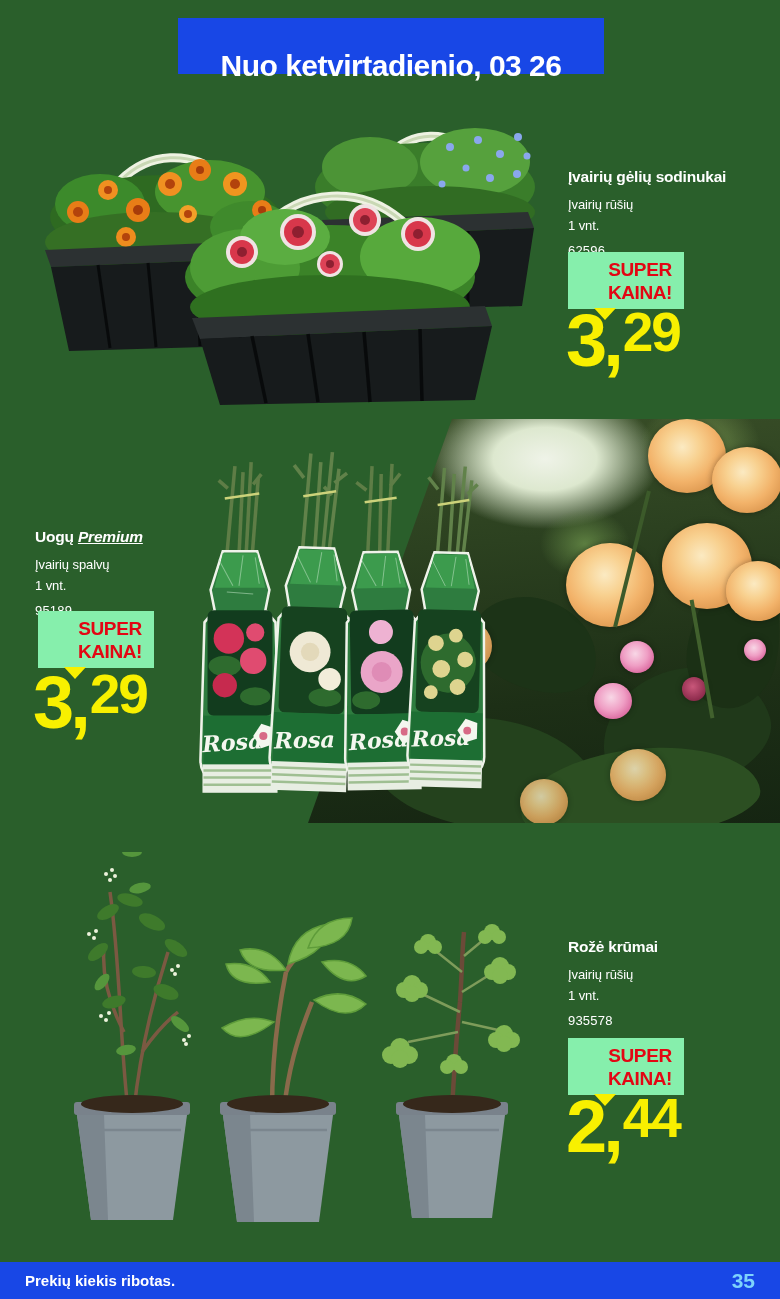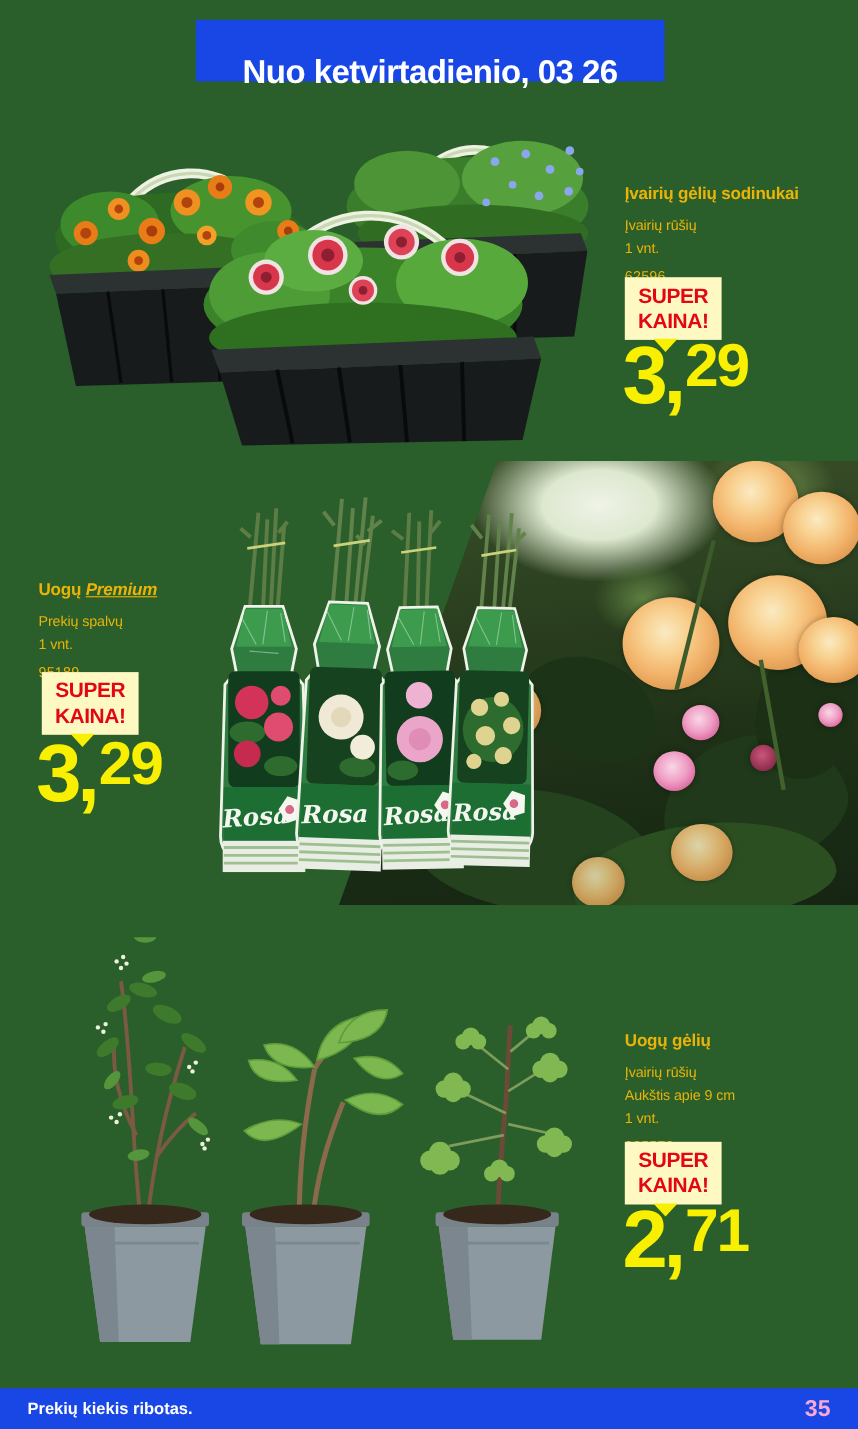--- a/index.html
+++ b/index.html
@@ -9,31 +9,31 @@
   
   .banner{position:absolute;left:178px;top:18px;width:426px;height:56px;background:#1847e6;
           display:flex;align-items:center;justify-content:center;}
   .banner-title{color:#ffffff;font-weight:bold;font-size:30px;letter-spacing:-0.5px;white-space:nowrap;margin-top:40px;}
 
   
   .footer{position:absolute;left:0;bottom:0;width:780px;height:37px;background:#1847e6;}
   .footer-note{position:absolute;left:25px;top:0;height:37px;display:flex;align-items:center;
                color:#fff;font-weight:bold;font-size:15px;}
   .footer-page{position:absolute;right:25px;top:0;height:37px;display:flex;align-items:center;
-               color:#f9a8d4;font-weight:bold;font-size:21px;}
+               color:#7dd3fc;font-weight:bold;font-size:21px;}
 
   
-  .info{position:absolute;color:#eab308;}
+  .info{position:absolute;color:#ffffff;}
   .p-title{font-weight:bold;font-size:15.5px;letter-spacing:-0.2px;margin-bottom:8px;white-space:nowrap;}
   .p-title .it{font-style:italic;text-decoration:underline;}
   .p-line{font-size:13px;line-height:21px;letter-spacing:-0.1px;}
   .p-sku{font-size:13px;margin-top:7px;letter-spacing:0.2px;}
 
-  .badge{position:absolute;width:88px;height:57px;background:#fef9c3;
-         display:flex;flex-direction:column;align-items:center;justify-content:center;}
+  .badge{position:absolute;width:88px;height:57px;background:#86efac;
+         display:flex;flex-direction:column;align-items:center;justify-content:center;padding-left:28px;}
   .badge-line{color:#e30613;font-weight:bold;font-size:19px;line-height:23px;letter-spacing:-0.4px;}
   .badge::after{content:"";position:absolute;left:26px;bottom:-11px;width:0;height:0;
                 border-left:11px solid transparent;border-right:11px solid transparent;
                 border-top:12px solid #f8f000;}
 
   .price{position:absolute;display:flex;align-items:flex-start;color:#f8f000;font-weight:bold;}
   .pi{font-size:74px;line-height:0.95;letter-spacing:-4px;}
   .pd{font-size:55px;line-height:0.95;letter-spacing:-2px;margin-left:3px;margin-top:0px;}
 
   
@@ -361,21 +361,21 @@
           <line x1="9" y1="304" x2="81" y2="304"></line>
             <line x1="9" y1="311" x2="81" y2="311"></line>
           <line x1="9" y1="318" x2="81" y2="318"></line>
         </g>
       </svg>
     </div>
   </div>
 
   <div class="info" style="left:35px;top:528px;width:160px;">
     <div class="p-title"><span>Uogų </span><span class="it">Premium</span></div>
-    <div class="p-line">Prekių spalvų</div>
+    <div class="p-line">Įvairių spalvų</div>
     <div class="p-line">1 vnt.</div>
     <div class="p-sku">95189</div>
   </div>
   <div class="badge" style="left:38px;top:611px;">
     <div class="badge-line">SUPER</div>
     <div class="badge-line">KAINA!</div>
   </div>
   <div class="price" style="left:33px;top:668px;">
     <span class="pi">3,</span>
     <span class="pd">29</span>
@@ -512,33 +512,32 @@
         <rect x="-56" y="250" width="112" height="13" rx="3" fill="#79828b"></rect>
         <ellipse cx="0" cy="252" rx="49" ry="9" fill="#36281b"></ellipse>
         <polygon points="-53,263 53,263 40,366 -40,366" fill="#8d99a0"></polygon>
         <polygon points="-53,263 -27,263 -23,366 -40,366" fill="#7b868e"></polygon>
         <line x1="-47" y1="278" x2="47" y2="278" stroke="#7b868e" stroke-width="2.5"></line>
       </g>
     </svg>
   </div>
 
   <div class="info" style="left:568px;top:938px;width:205px;">
-    <div class="p-title"><span>Uogų gėlių</span></div>
+    <div class="p-title"><span>Rožė krūmai</span></div>
     <div class="p-line">Įvairių rūšių</div>
-    <div class="p-line">Aukštis apie 9 cm</div>
     <div class="p-line">1 vnt.</div>
     <div class="p-sku">935578</div>
   </div>
   <div class="badge" style="left:568px;top:1038px;">
     <div class="badge-line">SUPER</div>
     <div class="badge-line">KAINA!</div>
   </div>
   <div class="price" style="left:566px;top:1092px;">
     <span class="pi">2,</span>
-    <span class="pd">71</span>
+    <span class="pd">44</span>
   </div>
 
   <div class="footer">
     <div class="footer-note">Prekių kiekis ribotas.</div>
     <div class="footer-page">35</div>
   </div>
 
 </div>
 
 </body></html>

